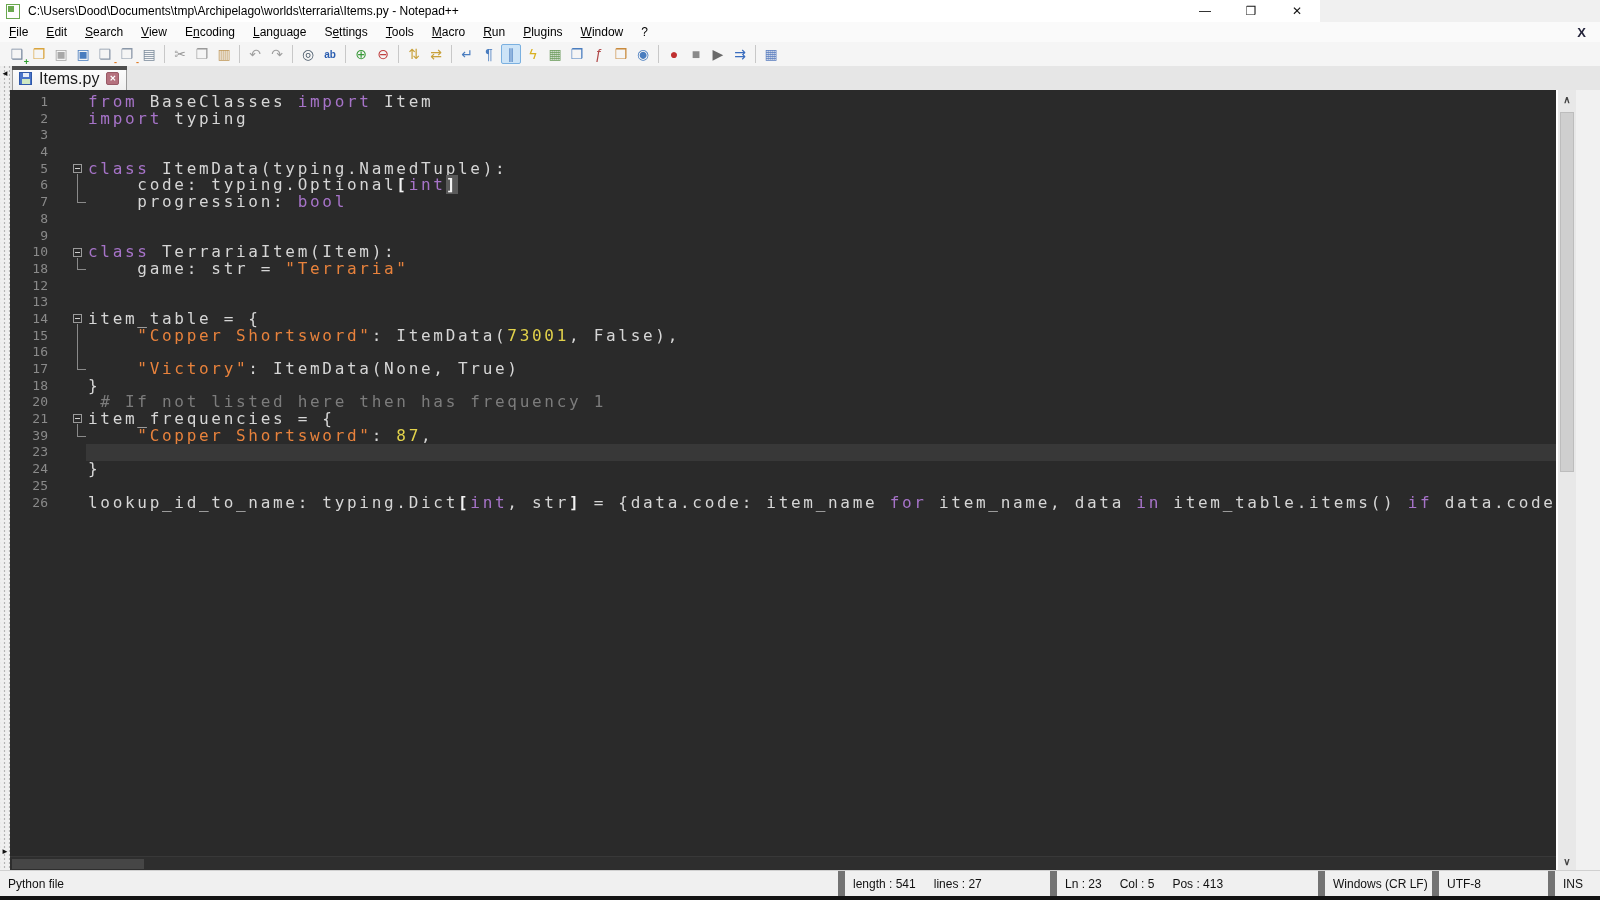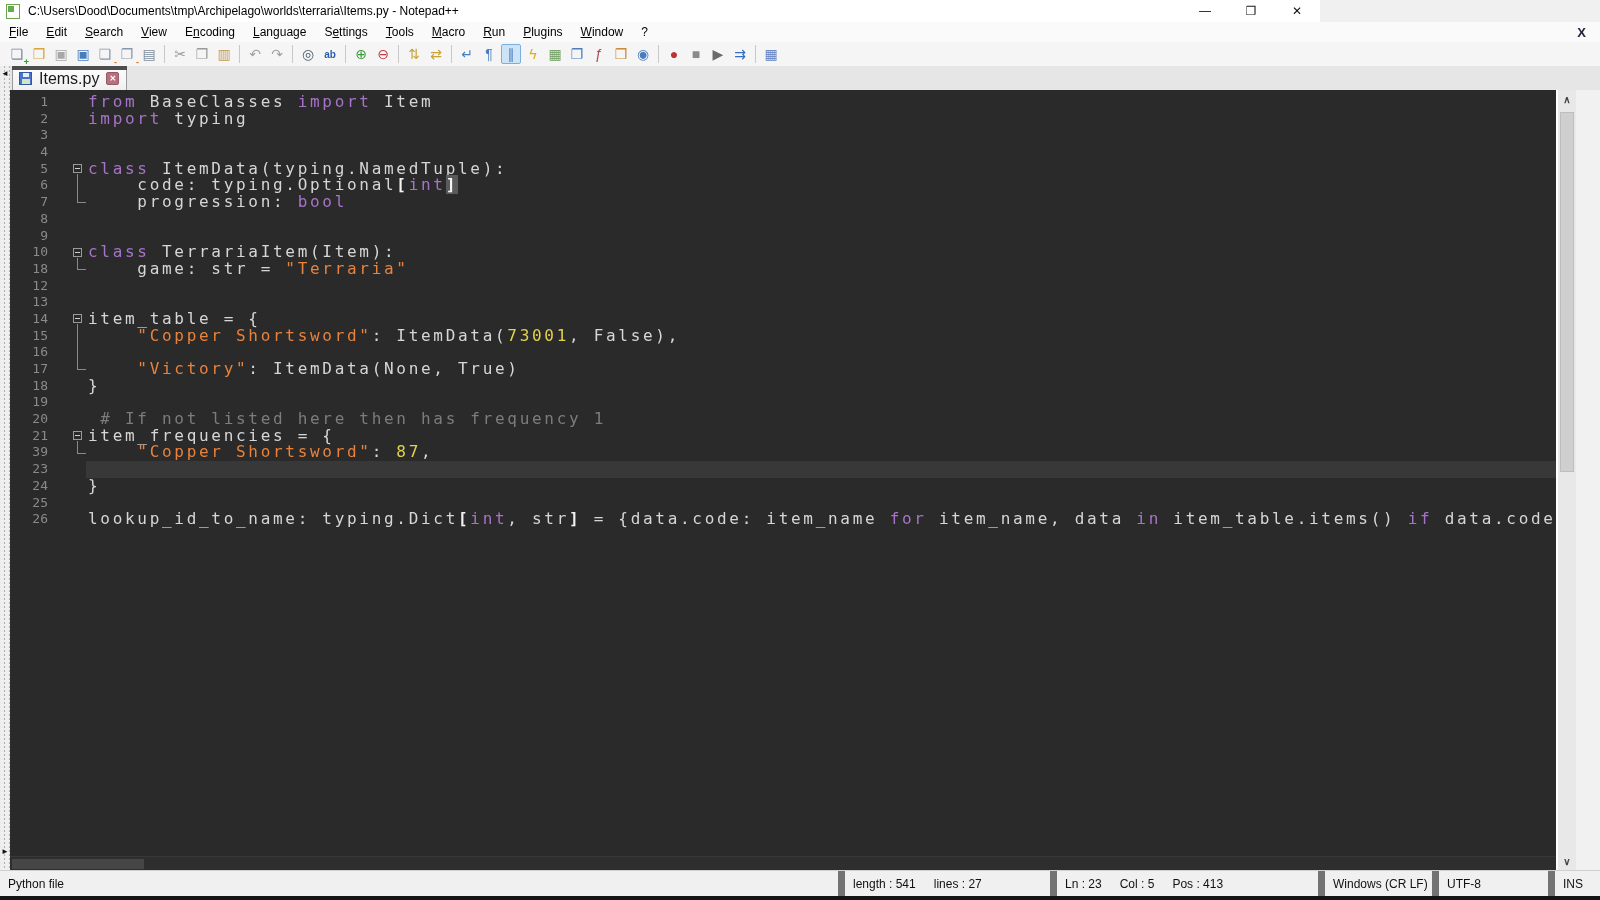--- a/index.html
+++ b/index.html
@@ -368,25 +368,20 @@
           <div class="f-endh"></div>
         </div>
         <span class="codespan"><span class="t-def">    </span><span class="t-str">"Victory"</span><span class="t-def">: ItemData(None, True)</span></span>
       </div>
       <div class="row">
         <span class="lnum">18</span>
         <div class="fold"></div>
         <span class="codespan"><span class="t-def">}</span></span>
       </div>
       <div class="row">
-        <span class="lnum">19</span>
-        <div class="fold"></div>
-        <span class="codespan"></span>
-      </div>
-      <div class="row">
         <span class="lnum">20</span>
         <div class="fold"></div>
         <span class="codespan"><span class="t-com"> # If not listed here then has frequency 1</span></span>
       </div>
       <div class="row">
         <span class="lnum">21</span>
         <div class="fold">
           <div class="f-box"></div>
           <div class="f-down"></div>
         </div>

